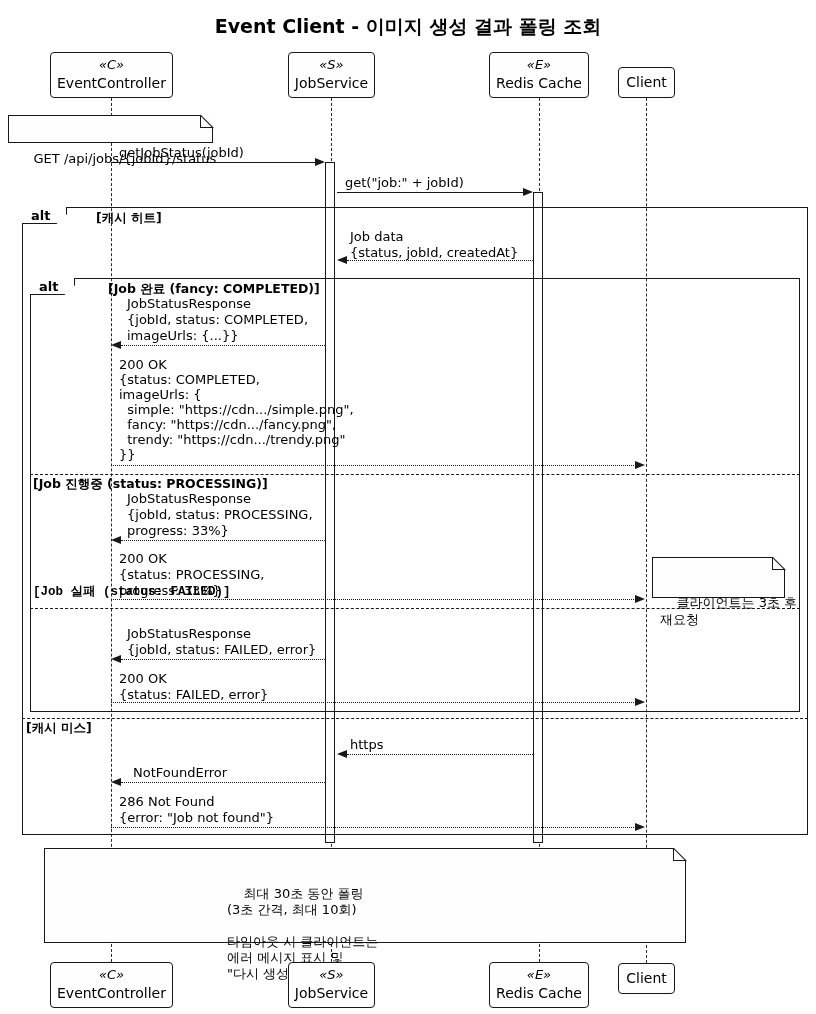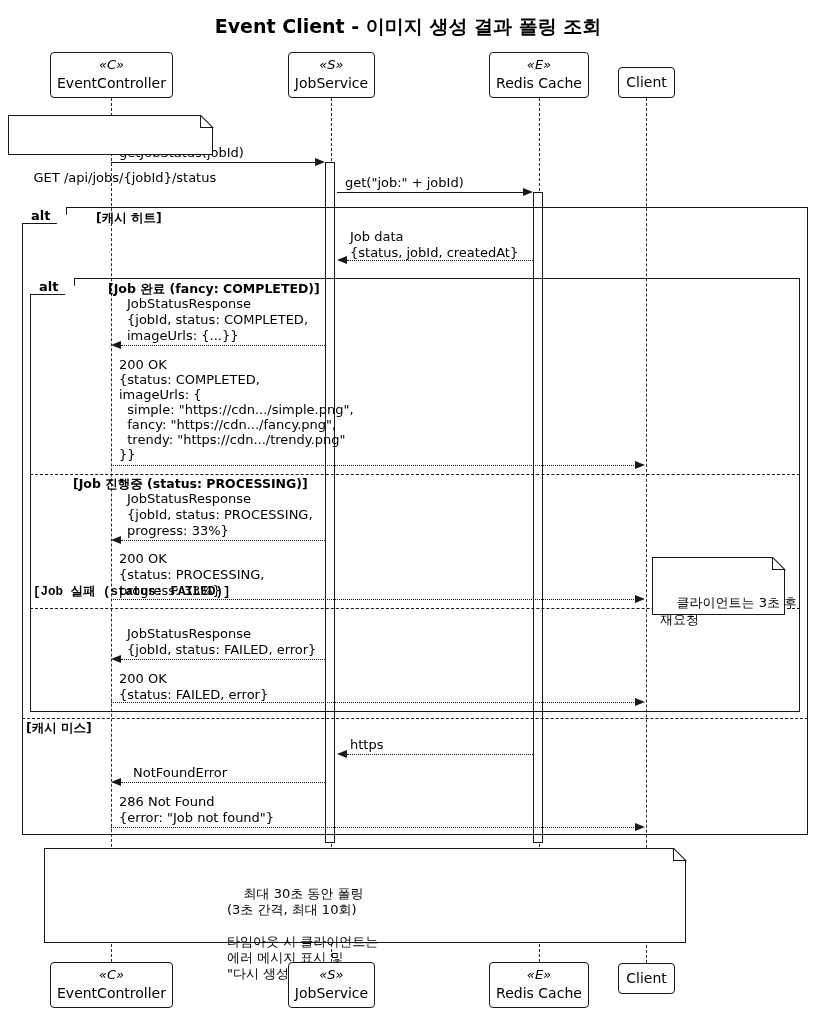--- a/index.html
+++ b/index.html
@@ -75,21 +75,21 @@
   <div class="frame" style="left:22px; top:207px; width:786px; height:628px;"></div>
   <div class="frame-tab" style="left:22px; top:207px;">alt</div>
   <div class="frame-cond" style="left:96px; top:211px;">[캐시 히트]</div>
   <div class="divider" style="left:22px; top:718px; width:786px;"></div>
   <div class="frame-cond" style="left:26px; top:721px;">[캐시 미스]</div>
 
   <div class="frame" style="left:30px; top:278px; width:770px; height:434px;"></div>
   <div class="frame-tab" style="left:30px; top:278px;">alt</div>
   <div class="frame-cond" style="left:108px; top:282px;">[Job 완료 (fancy: COMPLETED)]</div>
   <div class="divider" style="left:30px; top:474px; width:770px;"></div>
-  <div class="frame-cond" style="left:33px; top:477px;margin-left:40px;">[Job 진행중 (status: PROCESSING)]</div>
+  <div class="frame-cond" style="left:33px; top:477px;">[Job 진행중 (status: PROCESSING)]</div>
   <div class="divider" style="left:30px; top:608px; width:770px;"></div>
   <div class="frame-cond" style="left:33px; top:585px;font-family:Liberation Mono, monospace;">[Job 실패 (status: FAILED)]</div>
 
   <div>
     <div class="msg-label" style="left:119px; top:145px;">getJobStatus(jobId)</div>
     <div class="mline solid" style="left:111px; top:162px; width:205px;"></div>
     <div class="arr arr-r" style="left:315px; top:158px;"></div>
   </div>
 
   <div>
@@ -167,26 +167,26 @@
     <div class="arr arr-l" style="left:111px; top:778px;"></div>
   </div>
 
   <div>
     <div class="msg-label" style="left:119px; top:794px;">286 Not Found
 {error: "Job not found"}</div>
     <div class="mline dotted" style="left:111px; top:827px; width:525px;"></div>
     <div class="arr arr-r" style="left:635px; top:823px;"></div>
   </div>
 
-  <div class="note" style="left:8px; top:115px; width:205px; height:34px; padding:19px 8px;">
+  <div class="note" style="left:8px; top:115px; width:205px; height:28px; padding:0 8px;">
     <div class="fold"></div>
     <span>GET /api/jobs/{jobId}/status</span>
   </div>
 
-  <div class="note" style="left:652px; top:557px; width:133px; height:58px; padding:2px 7px;">
+  <div class="note" style="left:652px; top:557px; width:133px; height:41px; padding:2px 7px;">
     <div class="fold"></div>
     <span>클라이언트는 3초 후
 재요청</span>
   </div>
 
   <div class="note" style="left:44px; top:848px; width:642px; height:95px; padding:5px 0 0 182px; line-height:16px;">
     <div class="fold"></div>
     <span>최대 30초 동안 폴링
 (3초 간격, 최대 10회)
 

